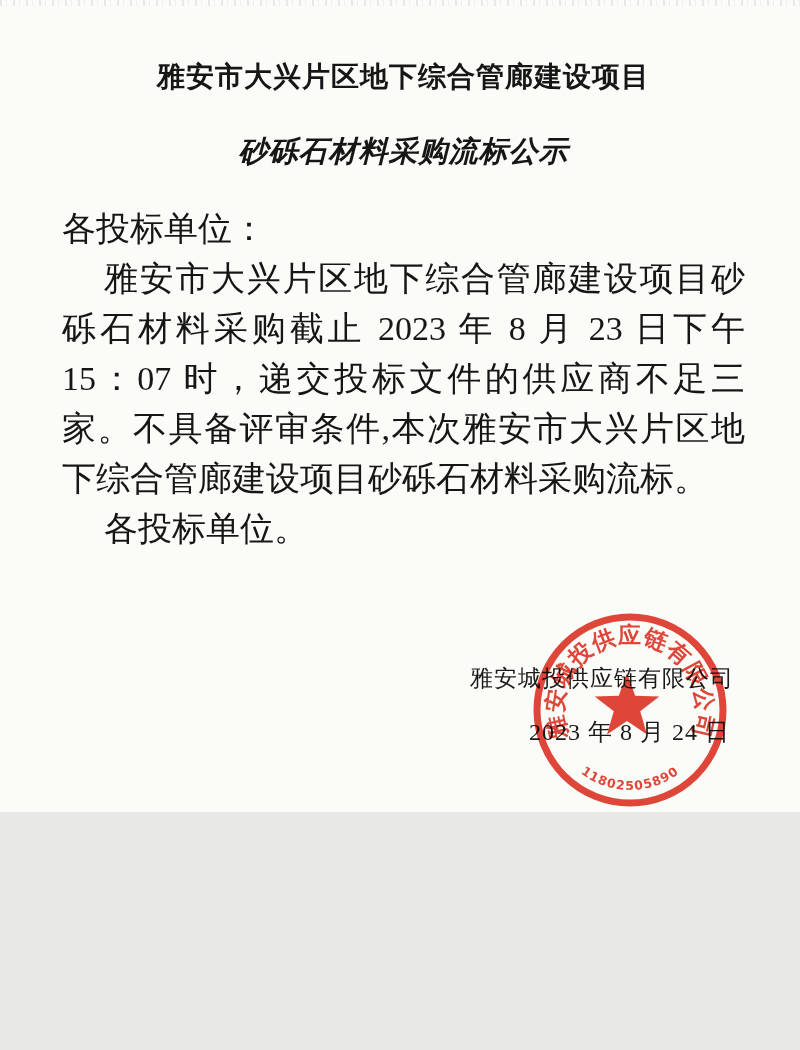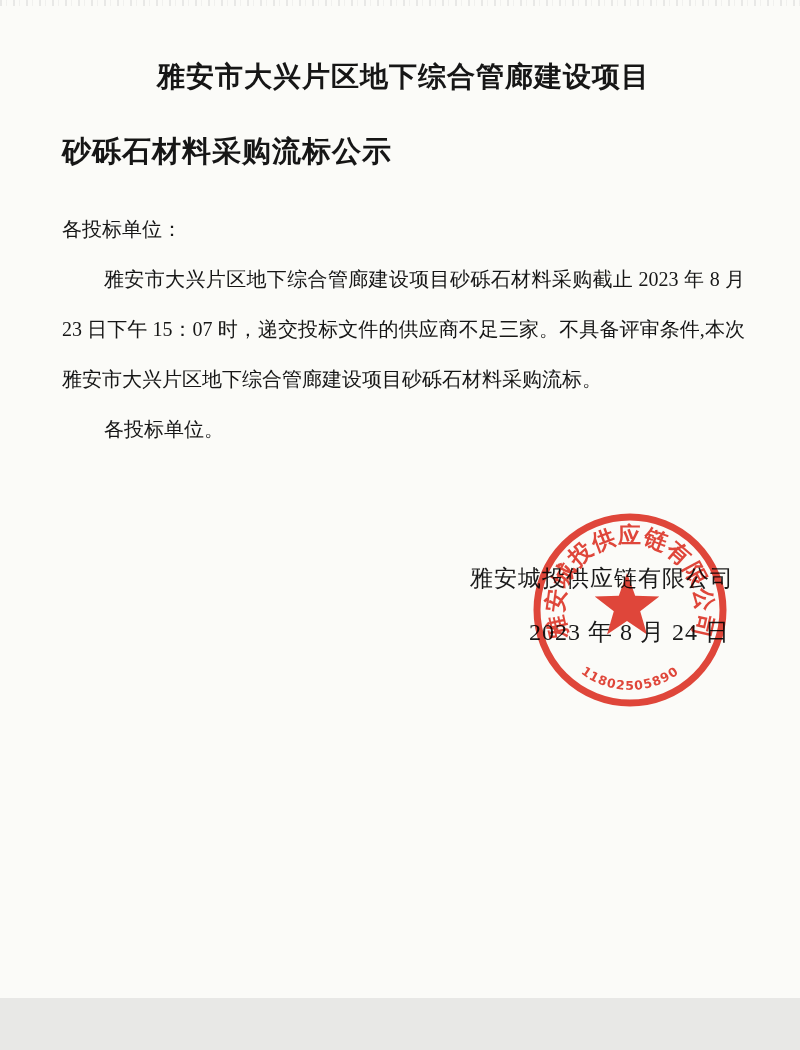--- a/index.html
+++ b/index.html
@@ -4,21 +4,21 @@
 <style>
   :root{
     --paper:#fbfbf8;
     --ink:#161616;
     --seal:#e1372a;
   }
   *{margin:0;padding:0;box-sizing:border-box;}
   html,body{background:#e8e8e6;}
   .page{
     position:relative;
-    width:800px;height:998px;
+    width:800px;height:812px;
     margin:0 auto;
     background:var(--paper);
     overflow:hidden;
     font-family:"Liberation Serif","DejaVu Serif",serif;
     color:var(--ink);
   }
   .scan-noise{
     position:absolute;top:0;left:0;width:100%;height:6px;
     background:repeating-linear-gradient(90deg,
       rgba(60,60,70,.22) 0 2px, rgba(0,0,0,0) 2px 6px,
@@ -33,30 +33,31 @@
     margin-top:60px;
     text-align:center;
     font-family:"Liberation Sans","DejaVu Sans",sans-serif;
     font-weight:bold;
     font-size:28px;
     line-height:34px;
     letter-spacing:1px;
   }
   .title-2{
     margin-top:40px;
-    text-align:left;
+    text-align:center;
     font-family:"Liberation Sans","DejaVu Sans",sans-serif;
     font-weight:bold;
     font-size:29px;
     line-height:34px;
     letter-spacing:1px;
+    font-style:italic;
   }
   .doc-body{
     margin-top:36px;
-    font-size:20px;
+    font-size:34px;
     line-height:50px;
     text-align:justify;
   }
   .doc-body p.indent{
     text-indent:42px;
   }
   .signature{
     position:relative;
     height:440px;
     width:100%;

